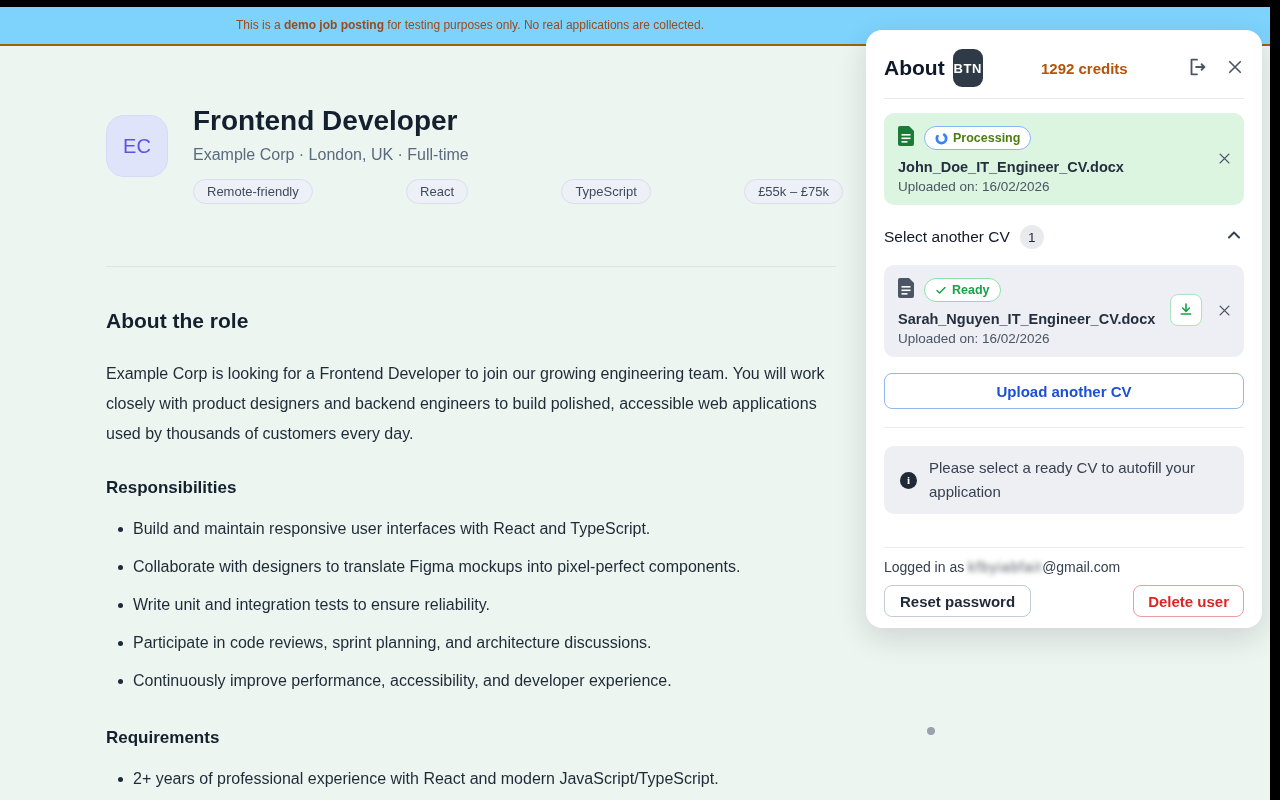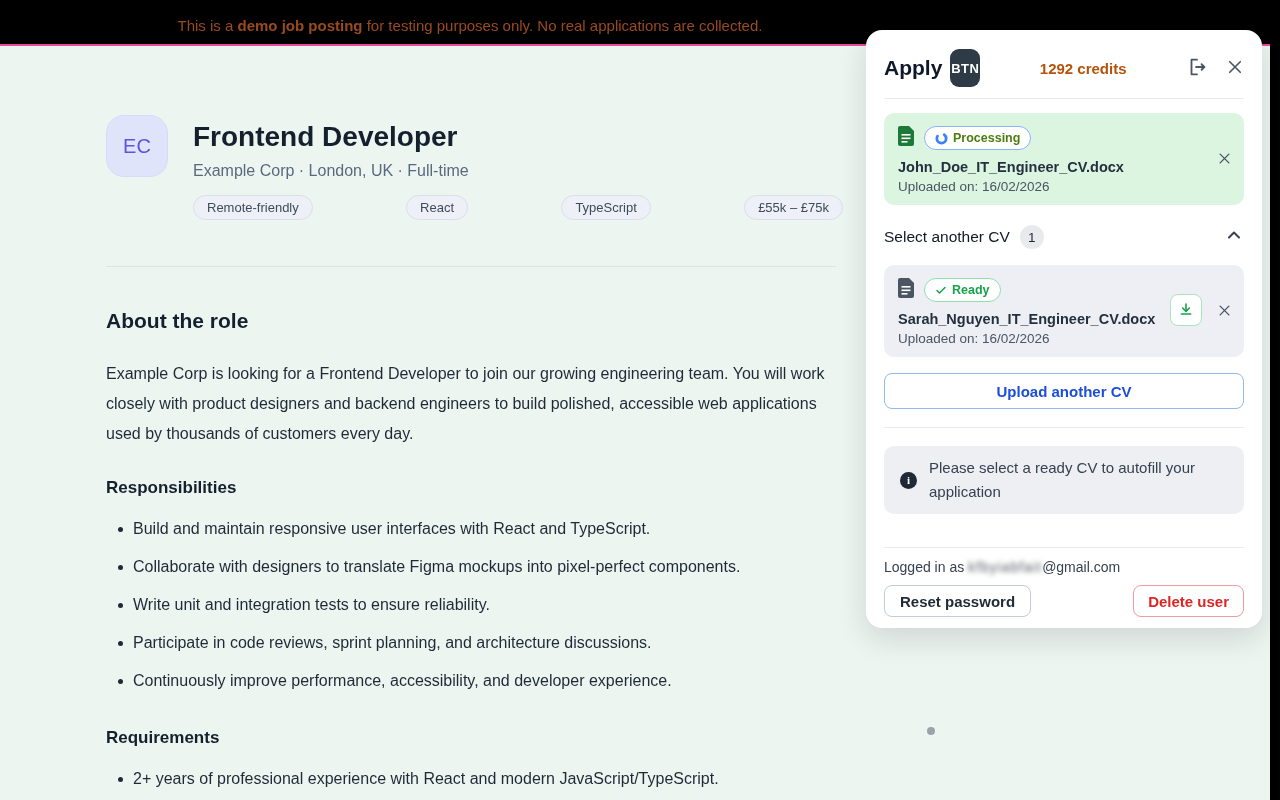--- a/index.html
+++ b/index.html
@@ -1,29 +1,29 @@
 <!DOCTYPE html>
 <html><head>
 <meta charset="utf-8">
 <style>
   * { margin:0; padding:0; box-sizing:border-box; }
   html,body { width:1280px; height:800px; background:#000; font-family:"Liberation Sans", sans-serif; }
   .viewport { position:absolute; left:0; top:7px; width:1270px; height:793px; background:#edf5f0; overflow:hidden; }
 
   
-  .banner { position:absolute; left:0; top:0; width:100%; height:39px; background:#000000;
-            border-bottom:2px solid #ec4899; text-align:center; padding-right:330px;
-            line-height:37px; font-size:15px; color:#9a4a1f; }
+  .banner { position:absolute; left:0; top:0; width:100%; height:39px; background:#7dd3fc;
+            border-bottom:2px solid #a16207; text-align:center; padding-right:330px;
+            line-height:37px; font-size:12px; color:#9a4a1f; }
   .banner b { font-weight:700; }
 
   
   .avatar { position:absolute; left:106px; top:108px; width:62px; height:62px; border-radius:18px;
             background:#e0e4fb; border:1px solid #d6dcf8; display:flex; align-items:center; justify-content:center;
             font-size:20px; font-weight:400; color:#5d55e0; }
-  .job-head { position:absolute; left:193px; top:112px; width:650px; }
+  .job-head { position:absolute; left:193px; top:96px; width:650px; }
   .job-title { font-size:28px; font-weight:700; color:#14202e; line-height:36px; }
   .job-sub { margin-top:7px; font-size:16px; color:#5a6a7e; }
   .tags { margin-top:15px; display:flex; gap:10px;justify-content:space-between; }
   .tag { height:25px; line-height:23px; padding:0 13px; border-radius:13px; background:#eef0f8;
          border:1px solid #dadeeb; font-size:13px; color:#3f4a5a; }
 
   .content-divider { position:absolute; left:106px; top:259px; width:730px; height:1px; background:#dce6e0; }
 
   
   .article { position:absolute; left:106px; top:300px; width:730px; color:#1f2a37; }
@@ -133,21 +133,21 @@
   </div>
 
   <div class="dot-lg"></div>
   <div class="speck" style="left:1106px; top:578px;"></div>
   <div class="speck" style="left:1072px; top:594px;"></div>
   <div class="speck" style="left:1075px; top:610px;"></div>
 
   <div class="panel">
 
     <div class="p-header">
-      <span class="brand-name">Apply</span>
+      <span class="brand-name">About</span>
       <span class="brand-badge">BTN</span>
       <span class="credits">1292 credits</span>
       <button class="icon-btn">
         <span>
           <svg width="22" height="22" viewBox="0 0 24 24" fill="none" stroke="currentColor" stroke-width="2" stroke-linecap="round" stroke-linejoin="round">
             <path d="M12 4 H6 v16 h6"></path>
               <path d="M11 12 h9"></path>
               <path d="M17 9 l3 3 -3 3"></path>
           </svg>
         </span>

